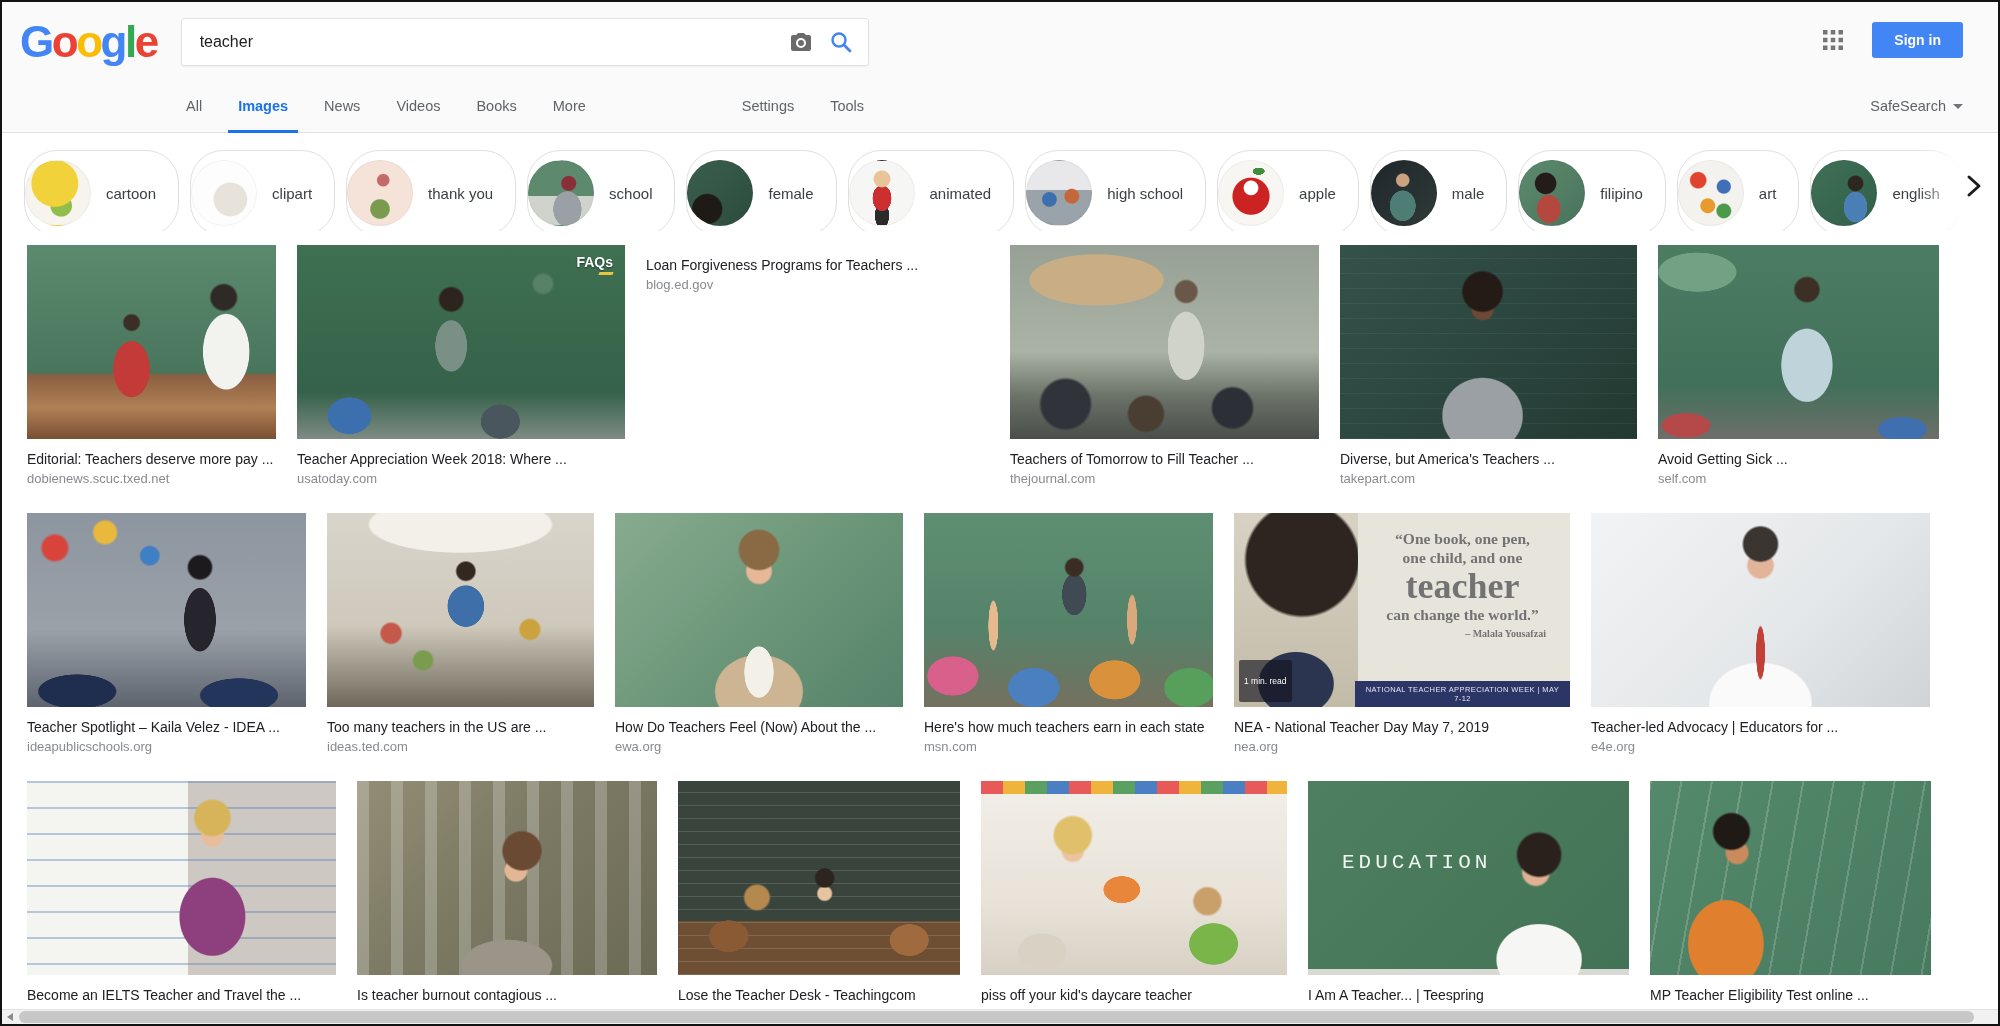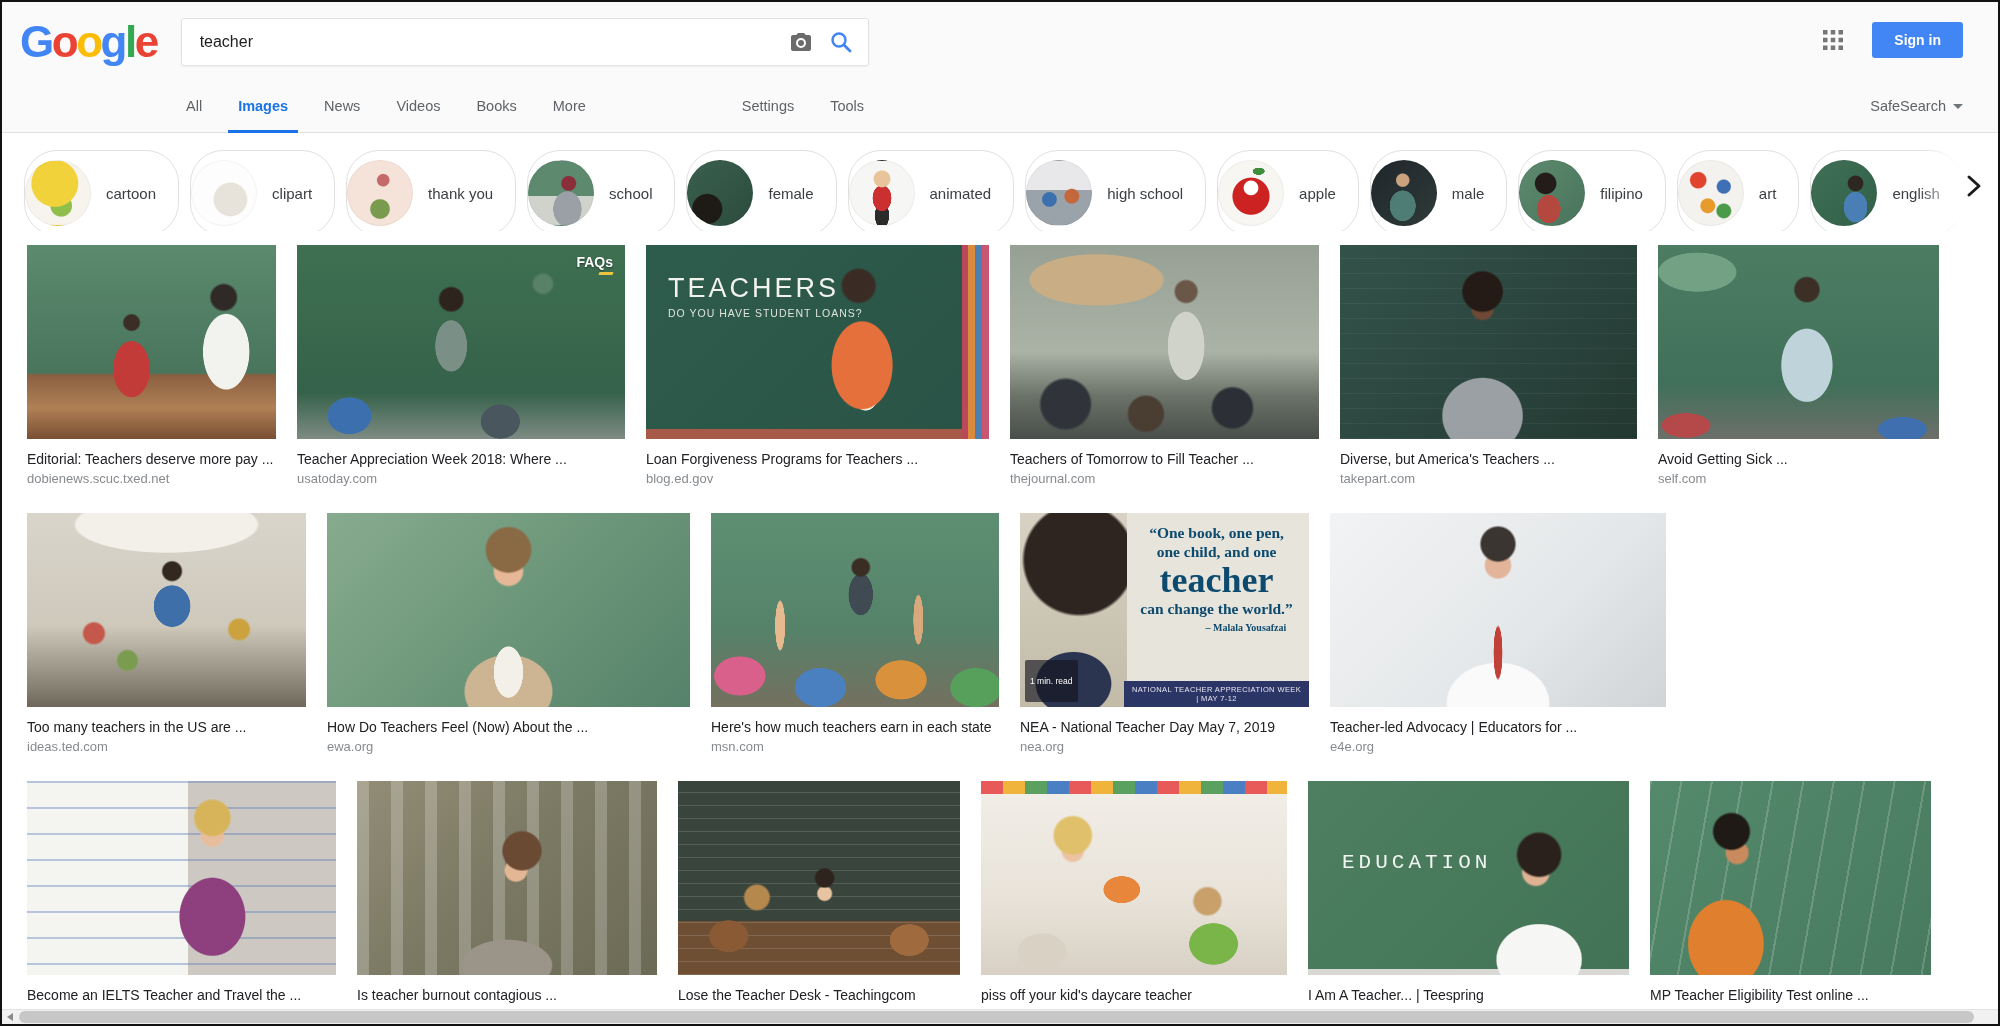--- a/index.html
+++ b/index.html
@@ -56,21 +56,21 @@
   .results { padding:14px 0 0 25px; background:#fff; }
   .rrow { display:flex; gap:21px; margin-bottom:27px; }
   .tile { flex:0 0 auto; cursor:pointer; }
   .thumb { height:194px; position:relative; overflow:hidden; background:#ccc; }
   .rtitle { margin-top:12px; font-size:14px; color:#202124; white-space:nowrap; overflow:hidden; max-width:100%; }
   .rdomain { margin-top:4px; font-size:13px; color:#878b8f; white-space:nowrap; overflow:hidden; }
 
   .row-1 .tile:nth-child(1){width:249px} .row-1 .tile:nth-child(2){width:328px}
   .row-1 .tile:nth-child(3){width:343px} .row-1 .tile:nth-child(4){width:309px}
   .row-1 .tile:nth-child(5){width:297px} .row-1 .tile:nth-child(6){width:281px}
-  .row-2 .tile:nth-child(1){width:279px} .row-2 .tile:nth-child(2){width:363px}
+  .row-2 .tile:nth-child(1){width:279px} .row-2 .tile:nth-child(2){width:267px}
   .row-2 .tile:nth-child(3){width:288px} .row-2 .tile:nth-child(4){width:289px}
   .row-2 .tile:nth-child(5){width:336px} .row-2 .tile:nth-child(6){width:339px}
   .row-3 .tile:nth-child(1){width:309px} .row-3 .tile:nth-child(2){width:300px}
   .row-3 .tile:nth-child(3){width:282px} .row-3 .tile:nth-child(4){width:306px}
   .row-3 .tile:nth-child(5){width:321px} .row-3 .tile:nth-child(6){width:281px}
 
   
   .t-r1c1 { background:
     radial-gradient(circle at 79% 27%, #2f2a26 0 5%, transparent 6%),
     radial-gradient(ellipse 38px 62px at 80% 55%, #f2f2ef 0 60%, transparent 62%),
@@ -145,21 +145,21 @@
     radial-gradient(ellipse 42px 32px at 66% 86%, #d9913c 0 60%, transparent 62%),
     radial-gradient(ellipse 42px 32px at 92% 90%, #57a05c 0 60%, transparent 62%),
     linear-gradient(180deg, #5f8f72 0%, #54836a 58%, #74705f 100%); }
   .t-r2c5 { background:#e7e4dc; }
   .nea-photo { position:absolute; left:0; top:0; bottom:0; width:37%;
     background:
     radial-gradient(circle at 55% 24%, #2e2420 0 34%, transparent 36%),
     radial-gradient(circle at 55% 36%, #d9ae94 0 14%, transparent 16%),
     radial-gradient(ellipse 62px 52px at 50% 88%, #2b3550 0 60%, transparent 62%),
     linear-gradient(180deg, #d8d2c4, #c2bba8); }
-  .nea-quote { position:absolute; left:39%; right:3%; top:10px; text-align:center; color:#0c4a6e; font-family:"Liberation Serif","DejaVu Serif",serif; }
+  .nea-quote { position:absolute; left:39%; right:3%; top:16px; text-align:center; color:#737373; font-family:"Liberation Serif","DejaVu Serif",serif; }
   .nea-q1, .nea-q2, .nea-q3 { font-size:15.5px; font-weight:bold; line-height:19px; }
   .nea-qword { font-size:36px; font-weight:bold; line-height:38px; }
   .nea-attr { font-size:10px; font-weight:bold; margin-top:4px; text-align:right; padding-right:14px; }
   .nea-banner { position:absolute; right:0; bottom:0; width:64%; height:26px; background:#2b3566; color:#e8e6f2; font-size:7.5px; letter-spacing:.4px; display:flex; align-items:center; justify-content:center; text-align:center; padding:0 6px; }
   .nea-read { position:absolute; left:5px; bottom:5px; background:rgba(20,20,30,.65); color:#fff; font-size:8.5px; padding:16px 5px; border-radius:2px; }
   .t-r2c6 { background:
     radial-gradient(circle at 50% 16%, #3a3531 0 7%, transparent 8%),
     radial-gradient(circle at 50% 27%, #e2b49a 0 5.5%, transparent 6.5%),
     radial-gradient(ellipse 7px 42px at 50% 72%, #c14038 0 60%, transparent 66%),
     radial-gradient(ellipse 84px 66px at 50% 98%, #fafafa 0 60%, transparent 62%),
@@ -350,26 +350,20 @@
         <div class="rdomain">dobienews.scuc.txed.net</div>
       </div>
       <div class="tile">
         <div class="thumb t-r1c2">
           <span class="ov-badge">FAQs</span>
         </div>
         <div class="rtitle">Teacher Appreciation Week 2018: Where ...</div>
         <div class="rdomain">usatoday.com</div>
       </div>
       <div class="tile">
-        <div class="thumb t-r1c3">
-          <div class="ov-teachers">
-            <div class="ov-teachers-main">TEACHERS</div>
-            <div class="ov-teachers-sub">DO YOU HAVE STUDENT LOANS?</div>
-          </div>
-        </div>
         <div class="rtitle">Loan Forgiveness Programs for Teachers ...</div>
         <div class="rdomain">blog.ed.gov</div>
       </div>
       <div class="tile">
         <div class="thumb t-r1c4"></div>
         <div class="rtitle">Teachers of Tomorrow to Fill Teacher ...</div>
         <div class="rdomain">thejournal.com</div>
       </div>
       <div class="tile">
         <div class="thumb t-r1c5"></div>
@@ -377,20 +371,25 @@
         <div class="rdomain">takepart.com</div>
       </div>
       <div class="tile">
         <div class="thumb t-r1c6"></div>
         <div class="rtitle">Avoid Getting Sick ...</div>
         <div class="rdomain">self.com</div>
       </div>
     </div>
 
     <div class="rrow row-2">
+      <div class="tile">
+        <div class="thumb t-r2c1"></div>
+        <div class="rtitle">Teacher Spotlight – Kaila Velez - IDEA ...</div>
+        <div class="rdomain">ideapublicschools.org</div>
+      </div>
       <div class="tile">
         <div class="thumb t-r2c2"></div>
         <div class="rtitle">Too many teachers in the US are ...</div>
         <div class="rdomain">ideas.ted.com</div>
       </div>
       <div class="tile">
         <div class="thumb t-r2c3"></div>
         <div class="rtitle">How Do Teachers Feel (Now) About the ...</div>
         <div class="rdomain">ewa.org</div>
       </div>

